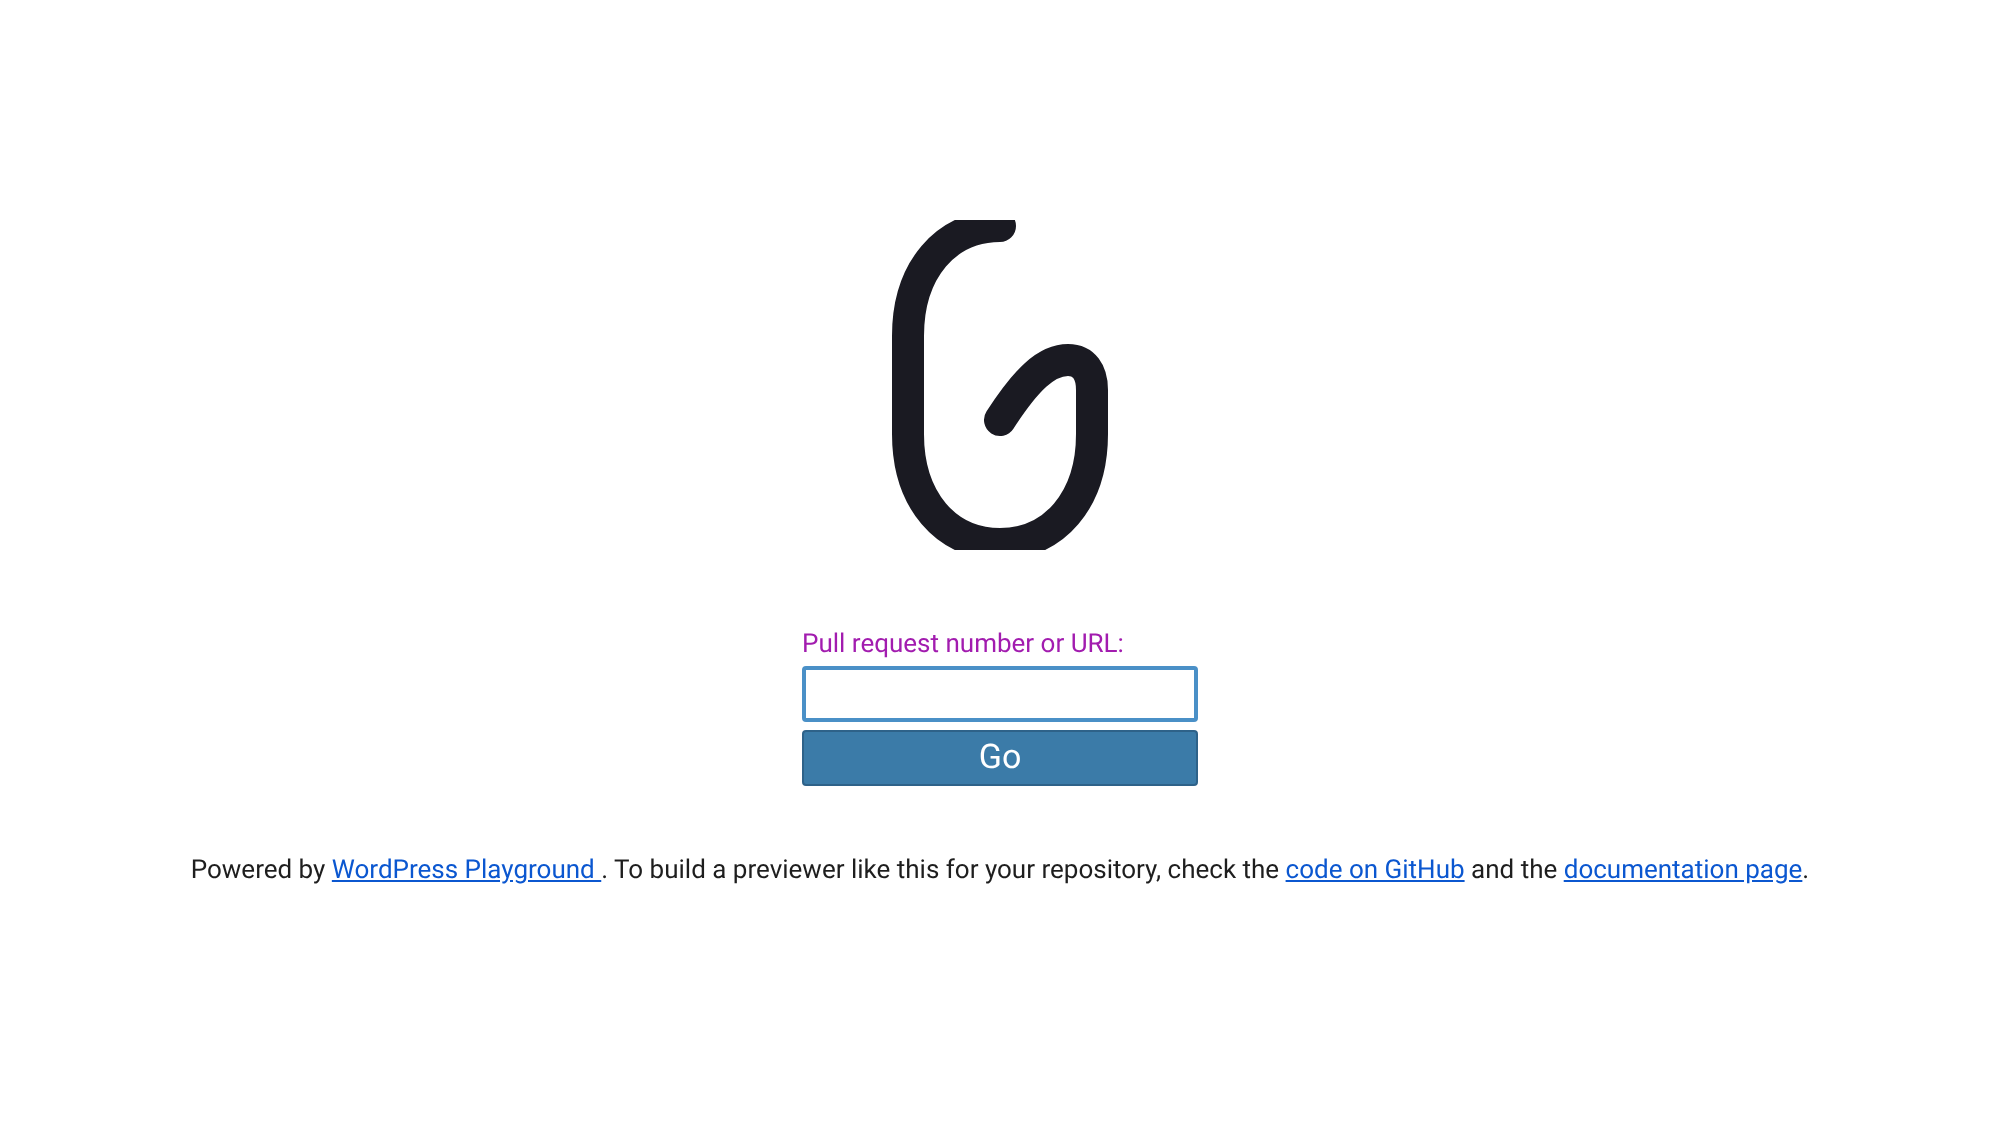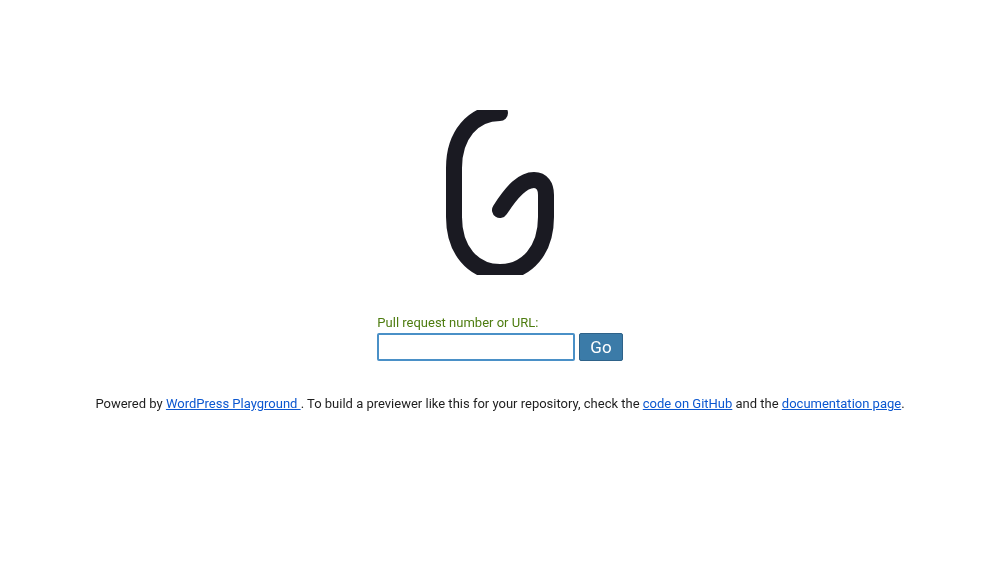--- a/index.html
+++ b/index.html
@@ -24,27 +24,28 @@
       height: 165px;
       margin-bottom: 40px;
     }
     .form-area {
       display: flex;
       flex-direction: column;
       align-items: flex-start;
     }
     .form-label {
       font-size: 13px;
-      color: #4d7c0f;
+      color: #a21caf;
       margin-bottom: 3px;
     }
     .form-row {
       display: flex;
       align-items: stretch;
       gap: 4px;
+      flex-direction: column;
     }
     .pr-input {
       width: 198px;
       height: 28px;
       border: 2px solid #4a90c7;
       border-radius: 2px;
       padding: 2px 6px;
       font-size: 13px;
       background: #ffffff;
       outline: none;

